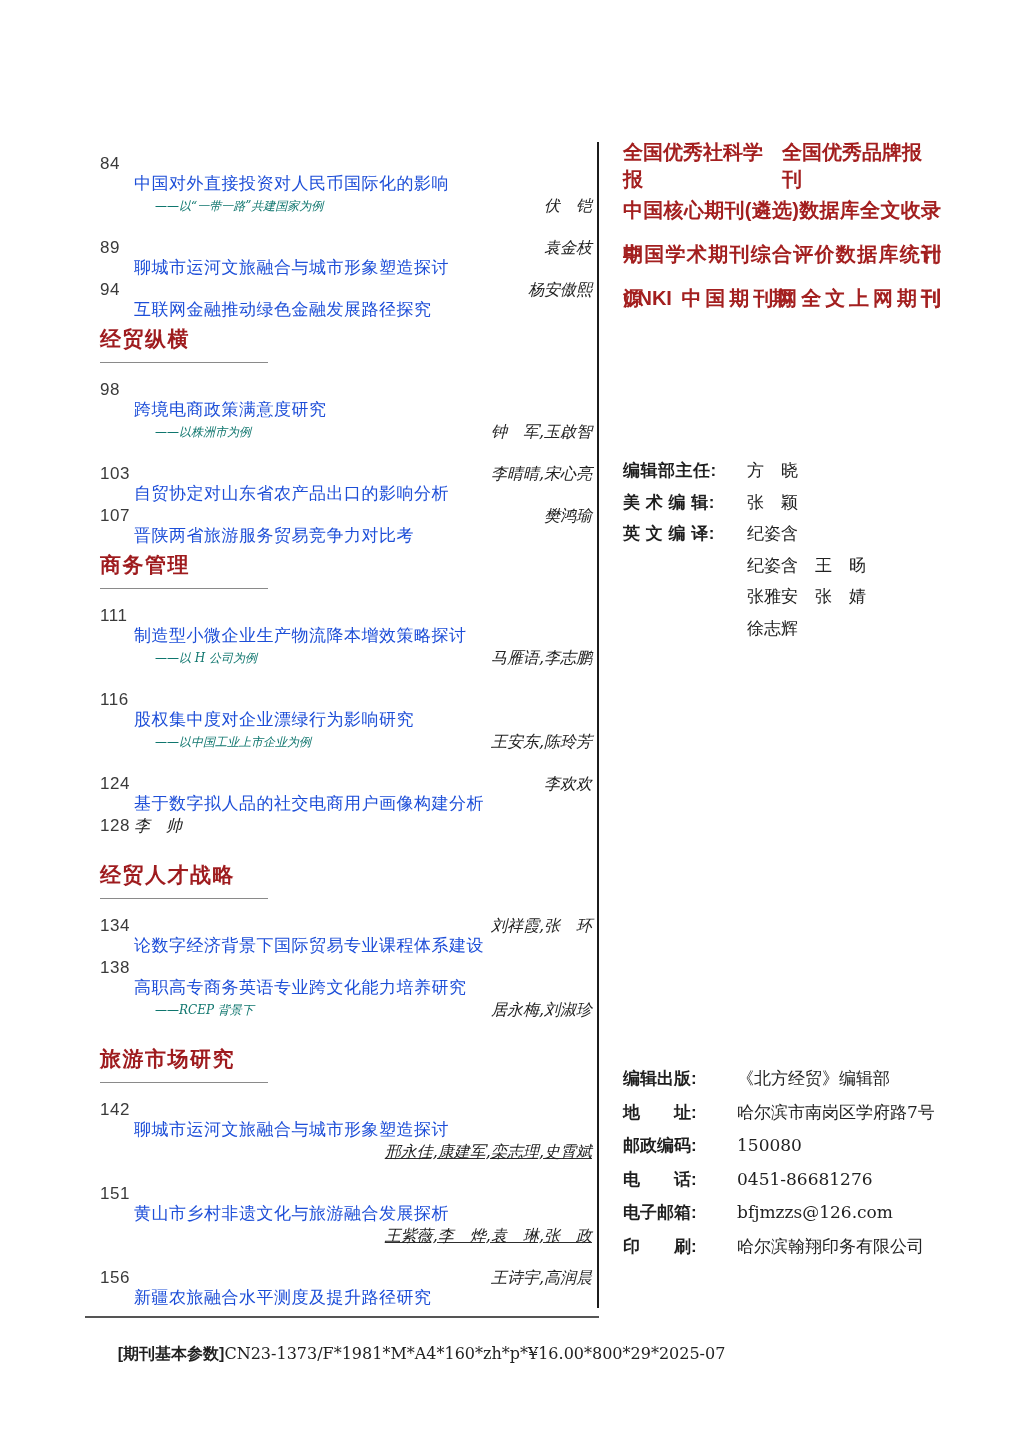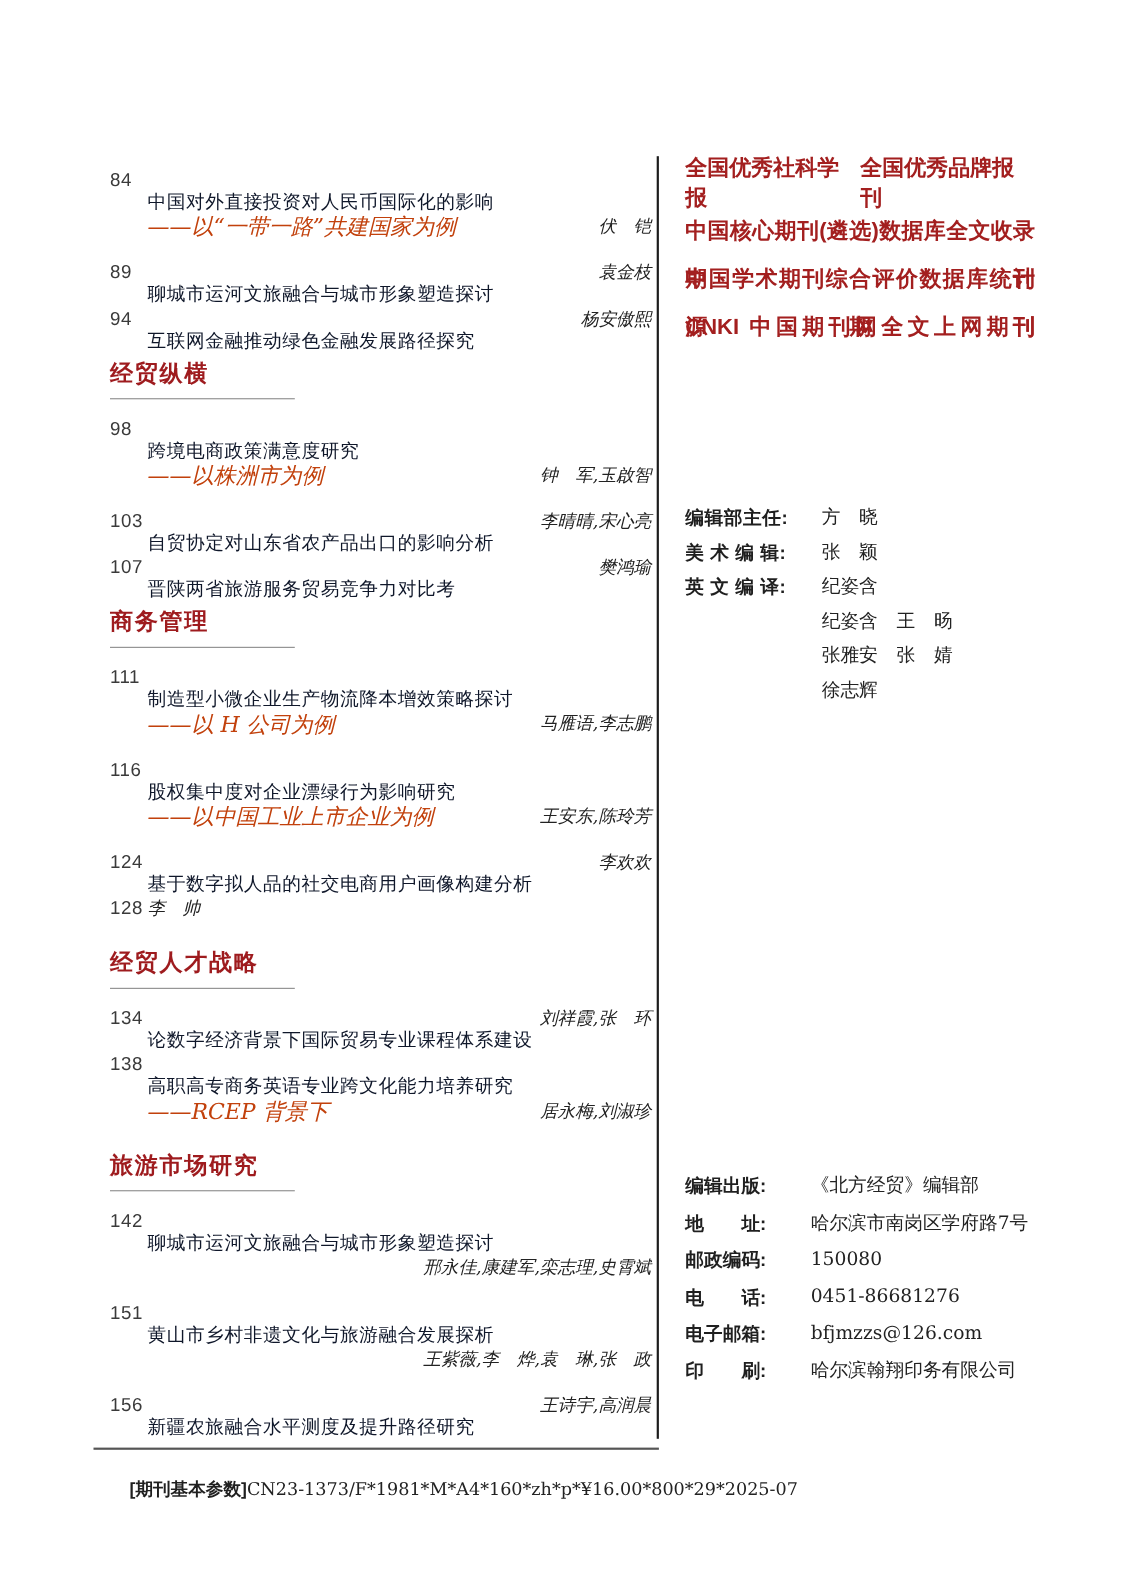--- a/index.html
+++ b/index.html
@@ -16,31 +16,31 @@
     font-family: "Liberation Sans", sans-serif;
     color: var(--text_dark);
     overflow: hidden;
   }
   .page { position: absolute; inset: 0; }
 
   
   .left-col { position: absolute; left: 100px; top: 143px; width: 492px; }
   .toc-row { height: 42px; display: flex; align-items: center; font-size: 17px; }
   .toc-row .num { width: 34px; flex: none; letter-spacing: 0.5px; color: #3a3a3a; }
-  .toc-row .title { flex: 1; letter-spacing: 0.5px; color: #0f172a; margin-top: 39px; }
+  .toc-row .title { flex: 1; letter-spacing: 0.5px; color: #1d4ed8; margin-top: 39px; }
   .toc-row .authors {
     font-family: "DejaVu Serif", serif; font-style: italic;
     font-size: 16px; text-align: right; white-space: pre; color: #222;
   }
   .toc-row.sub .subtitle {
-    margin-left: 34px; flex: 1;
+    margin-left: 55px; flex: 1;
     font-family: "DejaVu Serif", serif; font-style: italic;
-    font-size: 20px; color: #c2410c; white-space: pre;
-  }
-  .toc-row.only-authors { justify-content: flex-end; }
+    font-size: 12px; color: #0f766e; white-space: pre;
+  }
+  .toc-row.only-authors { justify-content: flex-end; text-decoration: underline; }
   .toc-header { height: 58px; padding-top: 14px; }
   .toc-header-title {
     font-size: 21px; font-weight: bold; color: var(--accent_red); letter-spacing: 1.5px;
   }
   .toc-header-rule { width: 168px; border-bottom: 1px solid var(--rule_gray); margin-top: 9px; }
 
   
   .divider { position: absolute; left: 597px; top: 142px; width: 2px; height: 1166px; background: #1c1c1c; }
 
   

